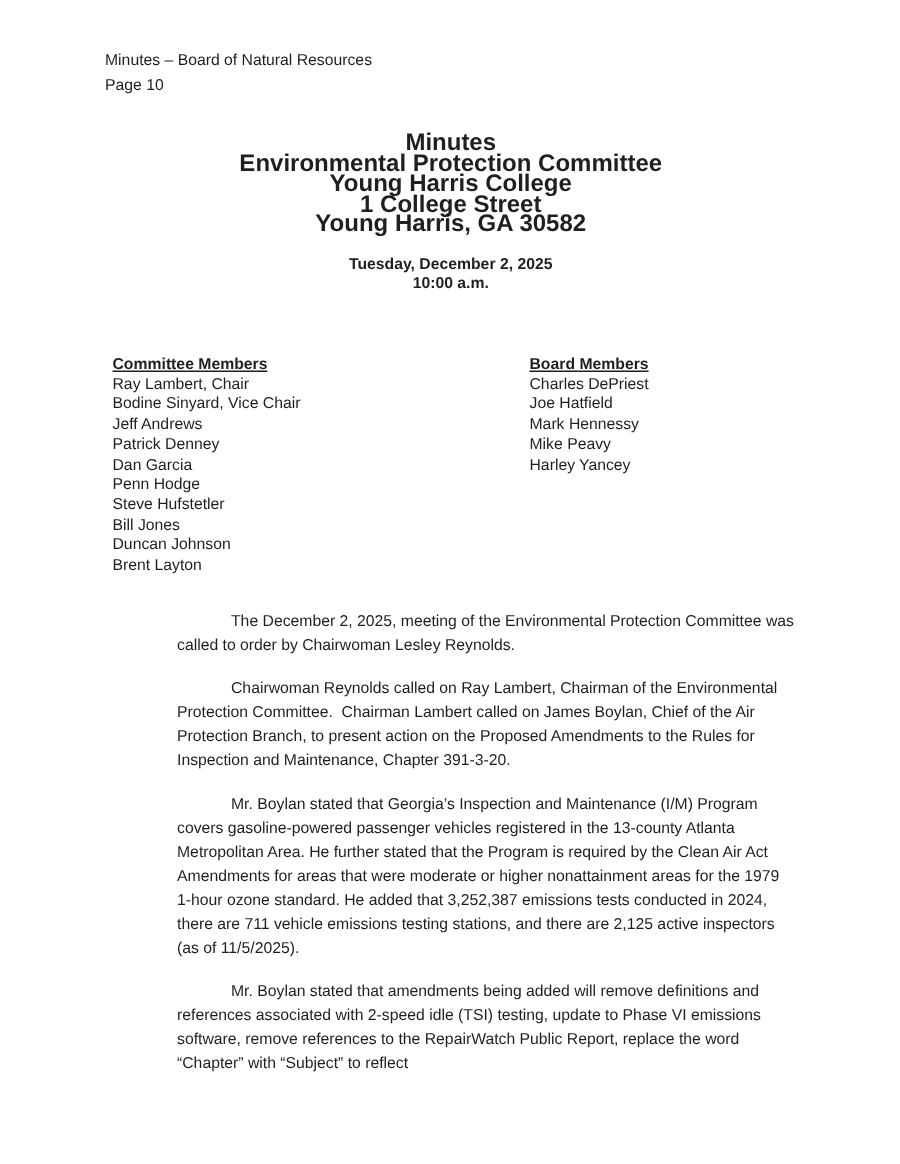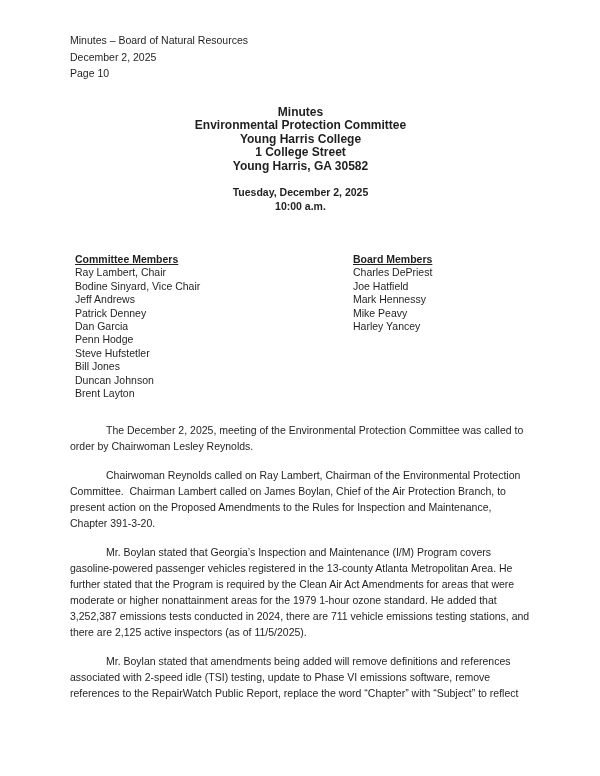--- a/index.html
+++ b/index.html
@@ -18,21 +18,21 @@
     background: #ffffff;
   }
   .hdr {
     font-size: 10.5px;
     line-height: 16.5px;
   }
   .title-block {
     margin-top: 24px;
     text-align: center;
     font-weight: bold;
-    font-size: 12px;
+    font-size: 16px;
     line-height: 13.5px;
   }
   .session-block {
     margin-top: 13px;
     text-align: center;
     font-weight: bold;
     font-size: 10.5px;
     line-height: 13.5px;
   }
   .attendees {
@@ -53,30 +53,30 @@
   }
   .paras {
     margin-top: 22px;
     font-size: 10.5px;
     line-height: 16px;
   }
   .para {
     text-indent: 36px;
     margin-bottom: 13px;
     white-space: pre-wrap;
+    margin-left: 48px;
   }
 </style>
 </head>
 <body>
 
 <div class="page">
 
   <div class="hdr">
       <div class="hdr-line">Minutes – Board of Natural Resources</div>
-      <div class="hdr-line">December 2, 2025</div>
       <div class="hdr-line">Page 10</div>
     </div>
 
   <div class="title-block">
       <div class="title-line">Minutes</div>
       <div class="title-line">Environmental Protection Committee</div>
       <div class="title-line">Young Harris College</div>
       <div class="title-line">1 College Street</div>
       <div class="title-line">Young Harris, GA 30582</div>
     </div>

